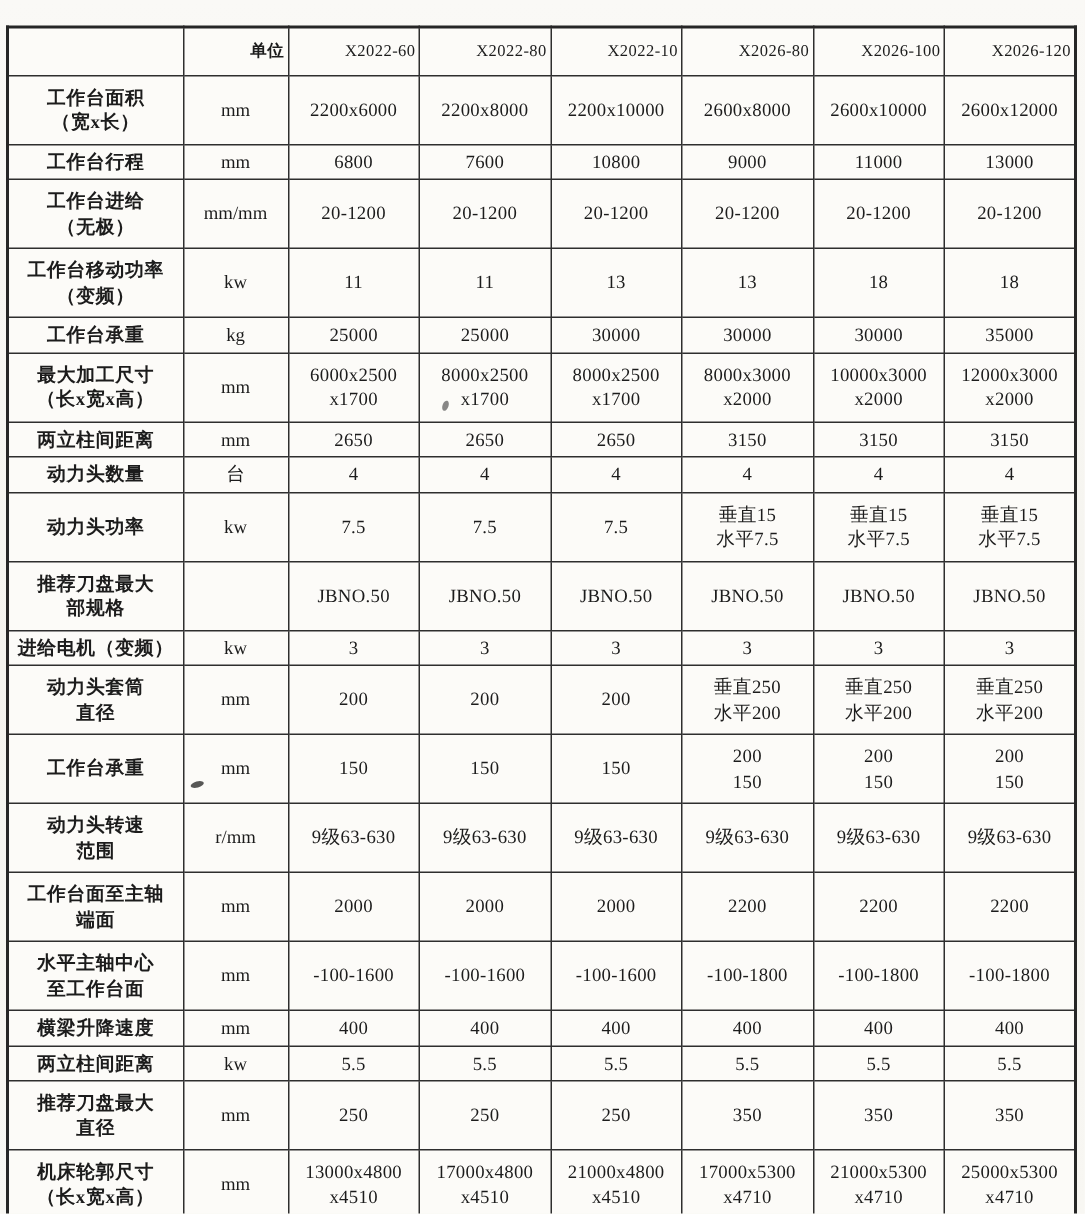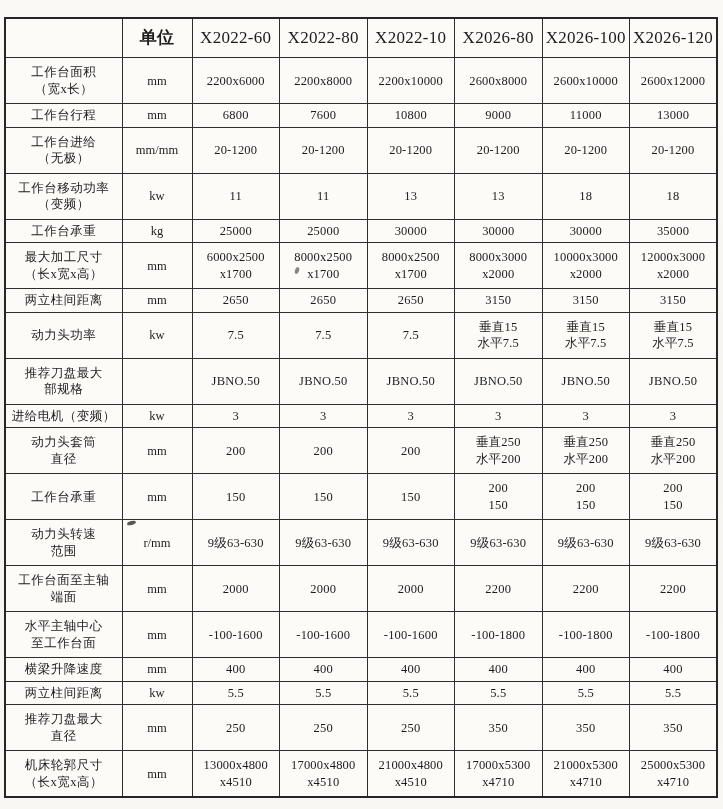--- a/index.html
+++ b/index.html
@@ -21,26 +21,27 @@
   col.c-unit{width:70px;}
   th,td{
     border:1px solid #2e2e2e;
     text-align:center;vertical-align:middle;
     padding:3px 2px;
     font-size:12.5px;line-height:1.32;
     white-space:pre-line;
     overflow:hidden;
   }
   thead th{
-    font-size:17px;padding:8px 2px;font-weight:normal;
+    font-size:11px;padding:8px 2px;font-weight:normal;
     letter-spacing:.3px;
+    text-align:right;
   }
   thead th:nth-child(2){font-weight:bold;}
   td.lbl{
-    font-weight:normal;font-size:12.5px;letter-spacing:.5px;
+    font-weight:bold;font-size:12.5px;letter-spacing:.5px;
   }
   td.unit{font-size:12.5px;}
   td.val{font-size:12.5px;letter-spacing:.2px;}
   tr.tall td{padding:6px 2px;}
   .smudge{position:absolute;background:#3a3a3a;border-radius:50%;opacity:.85;}
   .smudge.s1{left:127px;top:521px;width:9px;height:4px;transform:rotate(-15deg);}
   .smudge.s2{left:295px;top:267px;width:4px;height:7px;transform:rotate(20deg);opacity:.6;}
 </style>
 </head>
 <body>
@@ -143,20 +144,30 @@
         <tr>
           <td class="lbl">两立柱间距离</td>
           <td class="unit">mm</td>
           <td class="val">2650</td>
           <td class="val">2650</td>
           <td class="val">2650</td>
           <td class="val">3150</td>
           <td class="val">3150</td>
           <td class="val">3150</td>
         </tr>
+        <tr>
+          <td class="lbl">动力头数量</td>
+          <td class="unit">台</td>
+          <td class="val">4</td>
+          <td class="val">4</td>
+          <td class="val">4</td>
+          <td class="val">4</td>
+          <td class="val">4</td>
+          <td class="val">4</td>
+        </tr>
         <tr class="tall">
           <td class="lbl">动力头功率</td>
           <td class="unit">kw</td>
           <td class="val">7.5</td>
           <td class="val">7.5</td>
           <td class="val">7.5</td>
           <td class="val">垂直15
 水平7.5</td>
           <td class="val">垂直15
 水平7.5</td>

